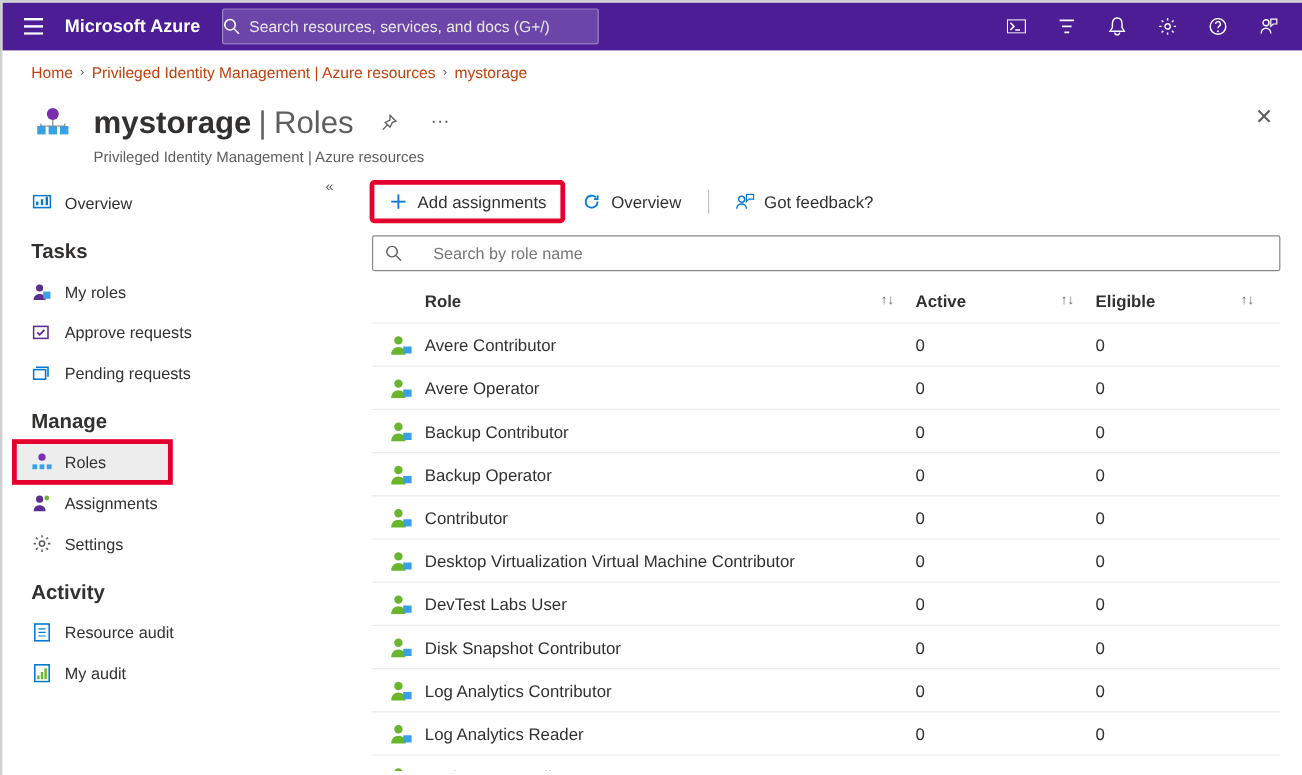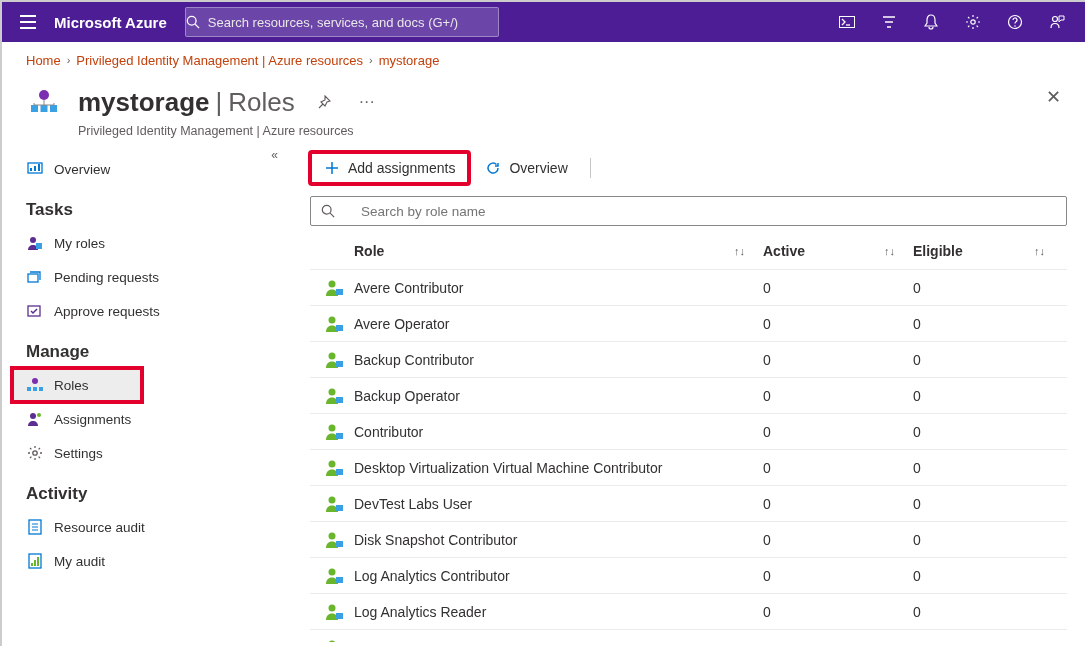--- a/index.html
+++ b/index.html
@@ -261,34 +261,34 @@
               <circle cx="6" cy="5" r="3" fill="#5c2e91"></circle>
               <path d="M1 15c0-3 2-5 5-5s5 2 5 5" fill="#5c2e91"></path>
               <rect x="9" y="8" width="6" height="6" fill="#3aa0e4"></rect>
             </svg>
           </span>
           <span class="label">My roles</span>
         </div>
         <div class="side-item">
           <span class="sicon">
             <svg width="16" height="14" viewBox="0 0 16 14">
+              <rect x="1" y="2" width="12" height="10" fill="none" stroke="#5c2e91" stroke-width="1.3"></rect>
+              <path d="M4 7l2 2 4-4" stroke="#5c2e91" fill="none" stroke-width="1.5"></path>
+            </svg>
+          </span>
+          <span class="label">Approve requests</span>
+        </div>
+        <div class="side-item">
+          <span class="sicon">
+            <svg width="16" height="14" viewBox="0 0 16 14">
               <rect x="1" y="4" width="10" height="8" fill="none" stroke="#0078d4" stroke-width="1.3"></rect>
               <path d="M3 2h10v8" fill="none" stroke="#0078d4" stroke-width="1.3"></path>
             </svg>
           </span>
           <span class="label">Pending requests</span>
-        </div>
-        <div class="side-item">
-          <span class="sicon">
-            <svg width="16" height="14" viewBox="0 0 16 14">
-              <rect x="1" y="2" width="12" height="10" fill="none" stroke="#5c2e91" stroke-width="1.3"></rect>
-              <path d="M4 7l2 2 4-4" stroke="#5c2e91" fill="none" stroke-width="1.5"></path>
-            </svg>
-          </span>
-          <span class="label">Approve requests</span>
         </div>
         <div class="side-section-label">Manage</div>
         <div class="side-item selected highlight-red" style="max-width: 130px; margin-left: 10px; padding-left: 14px;">
           <span class="sicon">
             <svg width="18" height="16" viewBox="0 0 18 16">
               <circle cx="9" cy="4" r="3" fill="#7b2eb0"></circle>
               <rect x="1" y="10" width="4" height="4" fill="#3aa0e4"></rect>
               <rect x="7" y="10" width="4" height="4" fill="#3aa0e4"></rect>
               <rect x="13" y="10" width="4" height="4" fill="#3aa0e4"></rect>
             </svg>
@@ -352,20 +352,30 @@
       </div>
       <div class="cmd">
         <span class="cicon">
           <svg width="14" height="14" viewBox="0 0 14 14">
               <path d="M12 7a5 5 0 1 1-1.5-3.5M12 2v3h-3" fill="none" stroke="#0078d4" stroke-width="1.5"></path>
             </svg>
         </span>
         <span>Overview</span>
       </div>
       <div class="cmd-sep"></div>
+      <div class="cmd">
+        <span class="cicon">
+          <svg width="16" height="14" viewBox="0 0 16 14">
+              <circle cx="5" cy="5" r="2.5" stroke="#0078d4" fill="none" stroke-width="1.2"></circle>
+              <path d="M1 13c0-2.5 1.8-4 4-4s4 1.5 4 4" stroke="#0078d4" fill="none" stroke-width="1.2"></path>
+              <path d="M9 1h6v4h-4l-2 2z" stroke="#0078d4" fill="none" stroke-width="1"></path>
+            </svg>
+        </span>
+        <span>Got feedback?</span>
+      </div>
     </div>
 
     <div class="searchbox">
       <svg width="14" height="14" viewBox="0 0 16 16">
         <circle cx="6.5" cy="6.5" r="5" stroke="#605e5c" stroke-width="1.4" fill="none"></circle>
         <line x1="10.5" y1="10.5" x2="15" y2="15" stroke="#605e5c" stroke-width="1.4"></line>
       </svg>
       <input type="text" placeholder="Search by role name" style="">
     </div>
 

